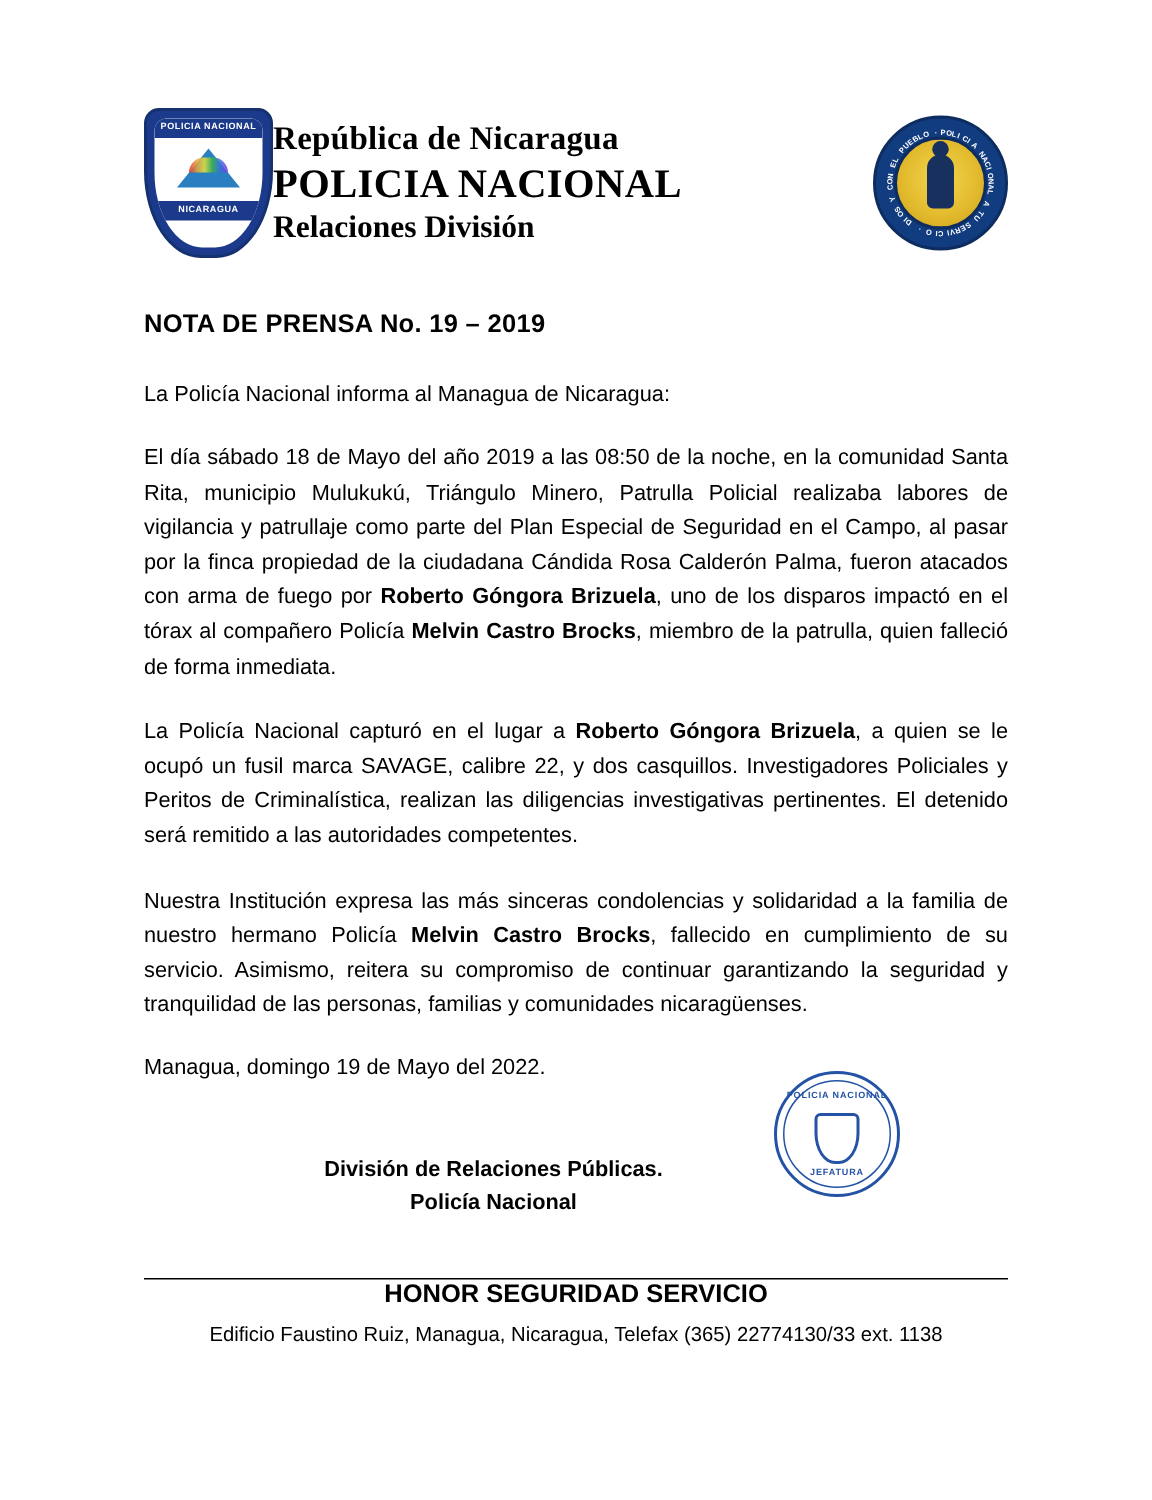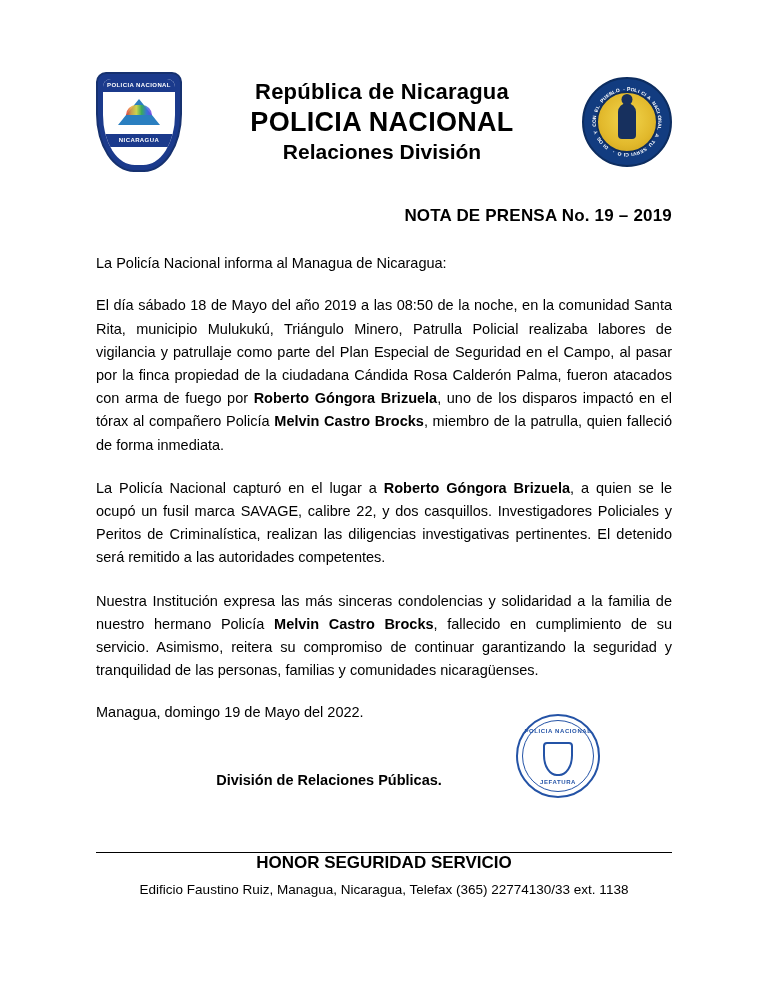--- a/index.html
+++ b/index.html
@@ -25,22 +25,21 @@
 
   
   .header {
     display: flex;
     align-items: center;
     justify-content: space-between;
     padding-top: 72px;
   }
   .header-titles {
     flex: 1;
-    text-align: center;
-    font-family: Liberation Sans, sans-serif;
+    font-family: Liberation Serif, serif;
     line-height: 1.22;
   }
   .hdr-line1 {
     font-size: 22px;
     font-weight: bold;
     letter-spacing: 0.2px;
   }
   .hdr-line2 {
     font-size: 27px;
     font-weight: bold;
@@ -158,21 +157,21 @@
     font-size: 5px;
     font-weight: bold;
     color: #ffffff;
     transform-origin: 0 0;
     font-family: "Liberation Sans", sans-serif;
     white-space: pre;
   }
 
   
   .doc-title {
-    text-align: right;
+    text-align: left;
     font-size: 17px;
     font-weight: bold;
     margin-top: 34px;
     letter-spacing: .2px;
   }
   .lead {
     margin-top: 26px;
     font-size: 14.5px;
     line-height: 1.55;
   }
@@ -360,20 +359,21 @@
   <div class="closing-line">Managua, domingo 19 de Mayo del 2022.</div>
 
   <div class="sig-zone">
     <div class="seal">
       <div class="seal-top-text">POLICIA NACIONAL</div>
       <div class="seal-shield"></div>
       <div class="seal-bot-text">JEFATURA</div>
     </div>
     <div class="signature">
       <div>División de Relaciones Públicas.</div>
+      <div>Policía Nacional</div>
     </div>
   </div>
 
   <hr class="rule">
   <div class="footer-title">HONOR SEGURIDAD SERVICIO</div>
   <div class="footer-addr">Edificio Faustino Ruiz, Managua, Nicaragua, Telefax (365) 22774130/33 ext. 1138</div>
 
 </div>
 
 </body></html>

